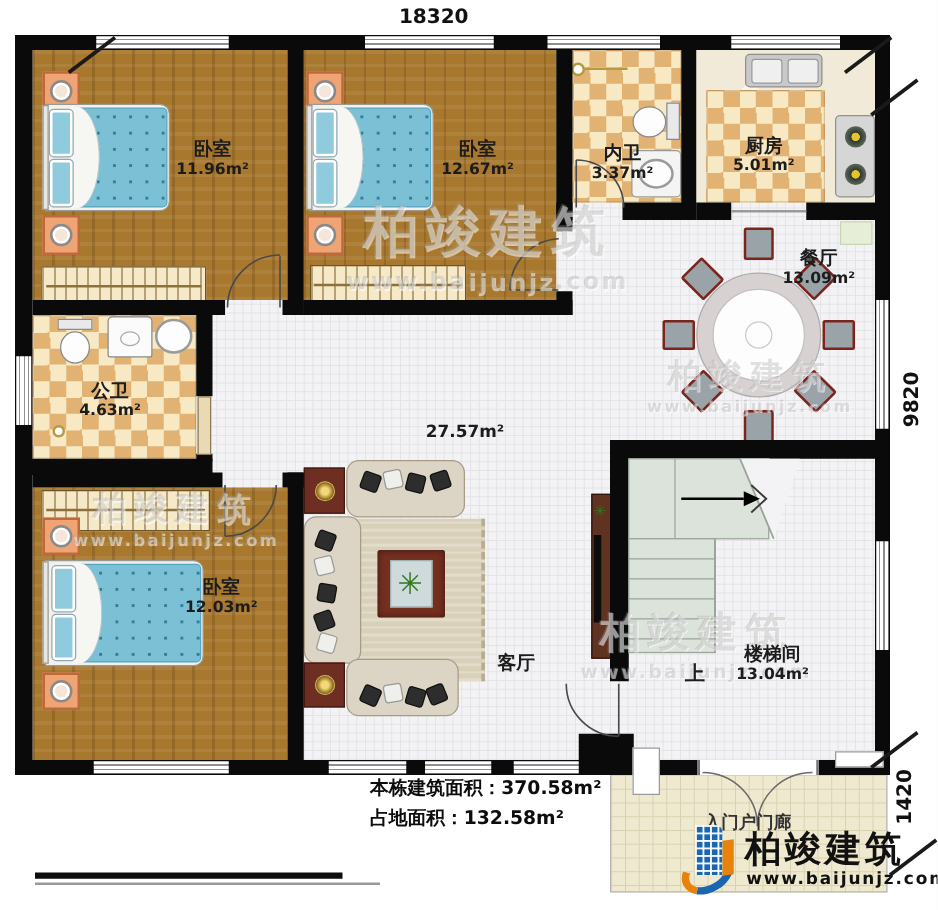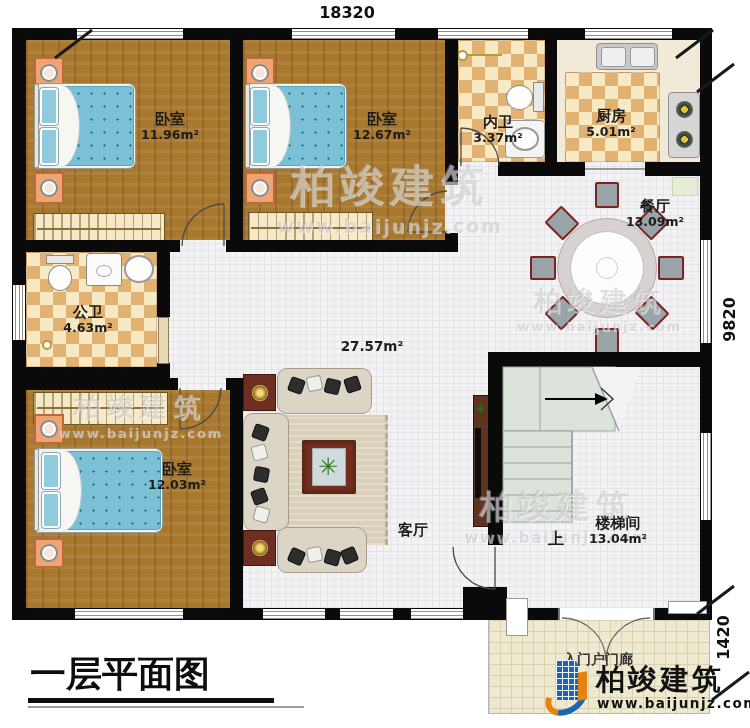--- a/index.html
+++ b/index.html
@@ -383,24 +383,25 @@
     <div class="rarea">13.04m²</div>
   </div>
   <div class="rlabel" style="left:598px; top:659px; z-index:55;">
     <div class="rname" style="font-size:14px; color:#333;">入门户门廊</div>
   </div>
 
   <div class="dim" style="left:302px; top:3px; width:90px;">18320</div>
   <div class="dim vert" style="left:699px; top:310px; width:60px;">9820</div>
   <div class="dim vert" style="left:693px; top:628px; width:60px;">1420</div>
 
-  <div class="ftitle">一层平面图</div>
   <div class="frule1"></div>
   <div class="frule2"></div>
   <div class="stats">
+    <div class="stat-row"><span class="lbl">本栋建筑面积：</span><span class="val">370.58m²</span></div>
+    <div class="stat-row"><span class="lbl">占地面积：</span><span class="val">132.58m²</span></div>
   </div>
 
   <div class="logo">
     <div class="logo-icon">
       <div class="logo-swoosh"></div>
       <div class="logo-tower"></div>
       <div class="logo-tower2"></div>
     </div>
     <div class="logo-name">柏竣建筑</div>
     <div class="logo-url">www.baijunjz.com</div>

